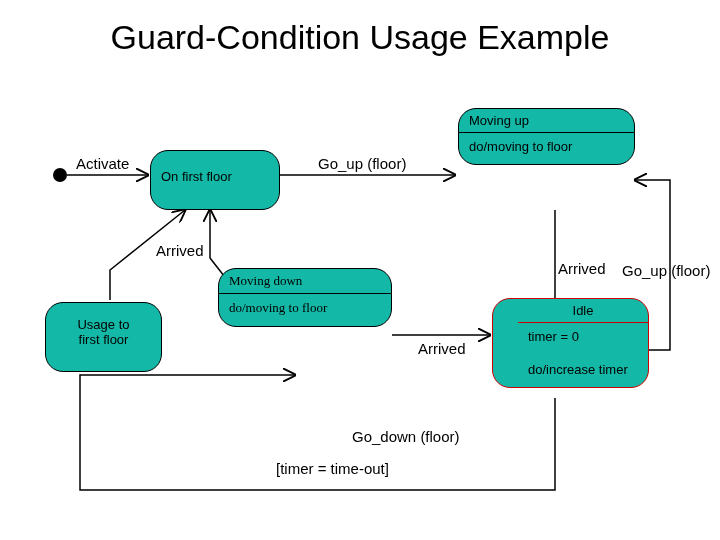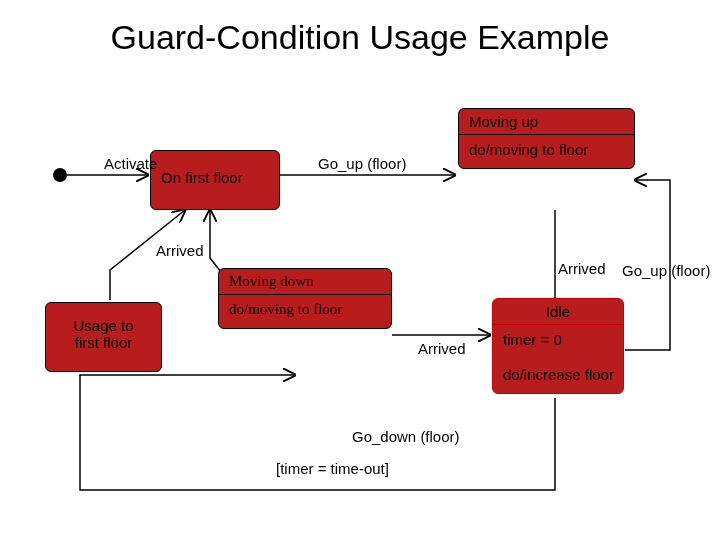--- a/index.html
+++ b/index.html
@@ -23,38 +23,39 @@
   .stage {
     position: absolute;
     top: 0;
     left: 0;
     width: 720px;
     height: 540px;
   }
   .state {
     position: absolute;
     border: 1px solid #000;
-    border-radius: 6px;
-    background: #b91c1c;
-    font-size: 15px;
+    border-radius: 18px;
+    background: #14b8a6;
+    font-size: 13px;
   }
   .state .hdr {
     padding: 4px 10px 4px 10px;
     border-bottom: 1px solid #000;
     white-space: nowrap;
   }
   .state .body {
     padding: 6px 10px 10px 10px;
     white-space: nowrap;
   }
   .state.simple .hdr {
     border-bottom: none;
   }
   .state.red {
     border-color: #c00;
+    padding-left: 25px;
   }
   .state.red .hdr {
     border-bottom-color: #c00;
   }
   .lbl {
     position: absolute;
     font-size: 15px;
     white-space: nowrap;
   }
   svg {
@@ -116,25 +117,25 @@
   <div class="state simple" style="left:45px; top:302px; width:115px; height:68px;">
     <div class="hdr" style="border-bottom:none; padding-top:14px; text-align:center; white-space:pre-line;">Usage to
 first floor</div>
   </div>
 
   <div class="state red" style="left:492px; top:298px; width:130px;">
     <div class="hdr" style="text-align:center;">Idle</div>
     <div class="body" style="">
       <div>timer = 0</div>
       <div style="height:18px;"></div>
-      <div>do/increase floor</div>
+      <div>do/increase timer</div>
     </div>
   </div>
 
-  <div class="lbl" style="left:76px; top:155px;margin-left:28px;">Activate</div>
+  <div class="lbl" style="left:76px; top:155px;">Activate</div>
   <div class="lbl" style="left:318px; top:155px;">Go_up (floor)</div>
   <div class="lbl" style="left:156px; top:242px;">Arrived</div>
   <div class="lbl" style="left:558px; top:260px;">Arrived</div>
   <div class="lbl" style="left:622px; top:262px;">Go_up (floor)</div>
   <div class="lbl" style="left:418px; top:340px;">Arrived</div>
   <div class="lbl" style="left:352px; top:428px;">Go_down (floor)</div>
   <div class="lbl" style="left:276px; top:460px;">[timer = time-out]</div>
 
 </div>
 

